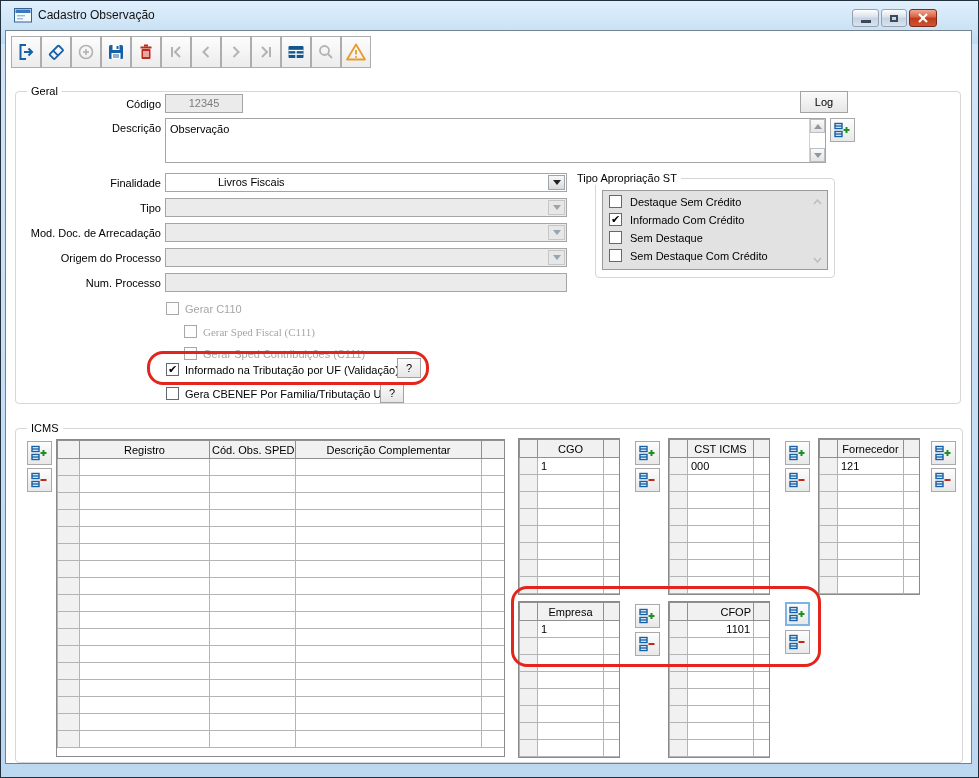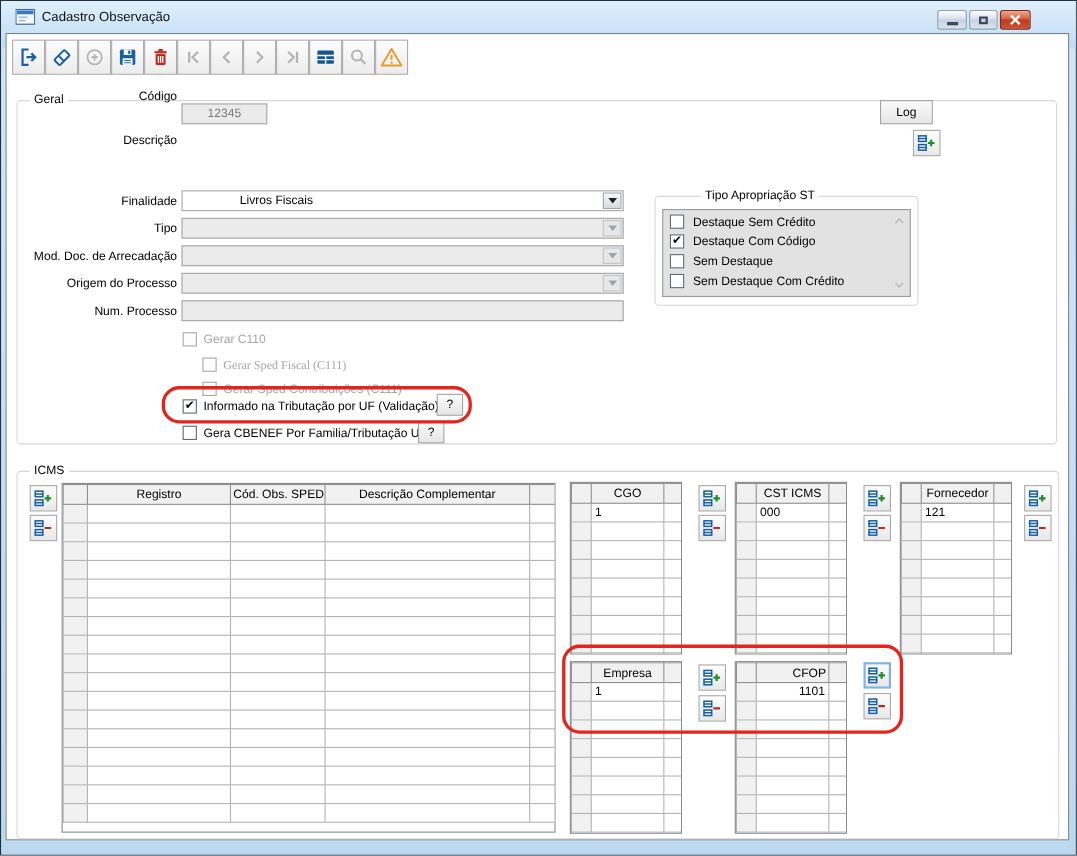--- a/index.html
+++ b/index.html
@@ -158,25 +158,36 @@
     <svg width="22" height="20" viewBox="0 0 22 20">
         <path d="M11 2.5 L20 17.5 H2 Z" fill="none" stroke="#E79B2F" stroke-width="1.8" stroke-linejoin="round"></path>
         <line x1="11" y1="8" x2="11" y2="12.5" stroke="#E79B2F" stroke-width="1.8"></line>
         <circle cx="11" cy="15" r="1" fill="#E79B2F"></circle>
       </svg>
   </div>
 
   <div class="grp" style="left:14px;top:90px;width:946px;height:313px;"></div>
   <span class="grp-legend" style="left:26px;top:84px;">Geral</span>
 
-  <span class="lbl" style="left:40px;top:81px;width:120px;">Código</span>
+  <span class="lbl" style="left:40px;top:97px;width:120px;">Código</span>
   <div class="fld dis" style="left:164px;top:93px;width:78px;height:19px;text-align:center;">12345</div>
   <div class="btn" style="left:799px;top:90px;width:48px;height:22px;">Log</div>
 
   <span class="lbl" style="left:40px;top:121px;width:120px;">Descrição</span>
+  <div class="fld" style="left:164px;top:117px;width:661px;height:45px;padding:0;">
+    <span style="position:absolute;left:4px;top:2px;">Observação</span>
+    <div style="position:absolute;right:0;top:0;width:16px;height:100%;border-left:1px solid #D0D0D0;">
+      <div class="sbbtn" style="left:0;top:0;">
+          <span class="uarr"></span>
+        </div>
+      <div class="sbbtn" style="left:0;bottom:0;">
+          <span class="darr"></span>
+        </div>
+    </div>
+  </div>
   <div class="dbbtn" style="left:829px;top:117px;">
     <svg width="17" height="16" viewBox="0 0 17 16">
         <rect x="1" y="1.5" width="7" height="5" fill="#fff" stroke="#1660A5" stroke-width="1.4"></rect>
         <line x1="1" y1="4" x2="8" y2="4" stroke="#1660A5" stroke-width="1.4"></line>
         <rect x="1" y="9.5" width="7" height="5" fill="#fff" stroke="#1660A5" stroke-width="1.4"></rect>
         <line x1="1" y1="12" x2="8" y2="12" stroke="#1660A5" stroke-width="1.4"></line>
         <line x1="12.5" y1="5" x2="12.5" y2="11" stroke="#1E8F25" stroke-width="2"></line>
         <line x1="9.5" y1="8" x2="15.5" y2="8" stroke="#1E8F25" stroke-width="2"></line>
       </svg>
   </div>
@@ -207,30 +218,30 @@
   <div class="combo dis" style="left:164px;top:247px;width:402px;height:19px;">
     <span class="cbtn">
         <span class="tri"></span>
       </span>
   </div>
 
   <span class="lbl" style="left:20px;top:276px;width:140px;">Num. Processo</span>
   <div class="fld dis" style="left:164px;top:272px;width:402px;height:19px;"></div>
 
   <div class="grp" style="left:594px;top:177px;width:240px;height:100px;"></div>
-  <span class="grp-legend" style="left:636px;top:171px;">Tipo Apropriação ST</span>
+  <span class="grp-legend" style="left:572px;top:171px;">Tipo Apropriação ST</span>
   <div class="listbox" style="left:601px;top:189px;width:226px;height:80px;">
     <span class="chkbox" style="left:6px;top:4px;">
         <span class="mark"></span>
       </span>
     <span class="clabel" style="left:27px;top:5px;">Destaque Sem Crédito</span>
     <span class="chkbox" style="left:6px;top:22px;">
         <span class="mark">✔</span>
       </span>
-    <span class="clabel" style="left:27px;top:23px;">Destaque Com Código</span>
+    <span class="clabel" style="left:27px;top:23px;">Informado Com Crédito</span>
     <span class="chkbox" style="left:6px;top:40px;">
         <span class="mark"></span>
       </span>
     <span class="clabel" style="left:27px;top:41px;">Sem Destaque</span>
     <span class="chkbox" style="left:6px;top:58px;">
         <span class="mark"></span>
       </span>
     <span class="clabel" style="left:27px;top:59px;">Sem Destaque Com Crédito</span>
     <span class="chev" style="right:5px;top:4px;"><svg width="9" height="6">
           <polyline points="1,5 4.5,1 8,5" stroke="#B7BEC5" fill="none" stroke-width="1.5"></polyline>

